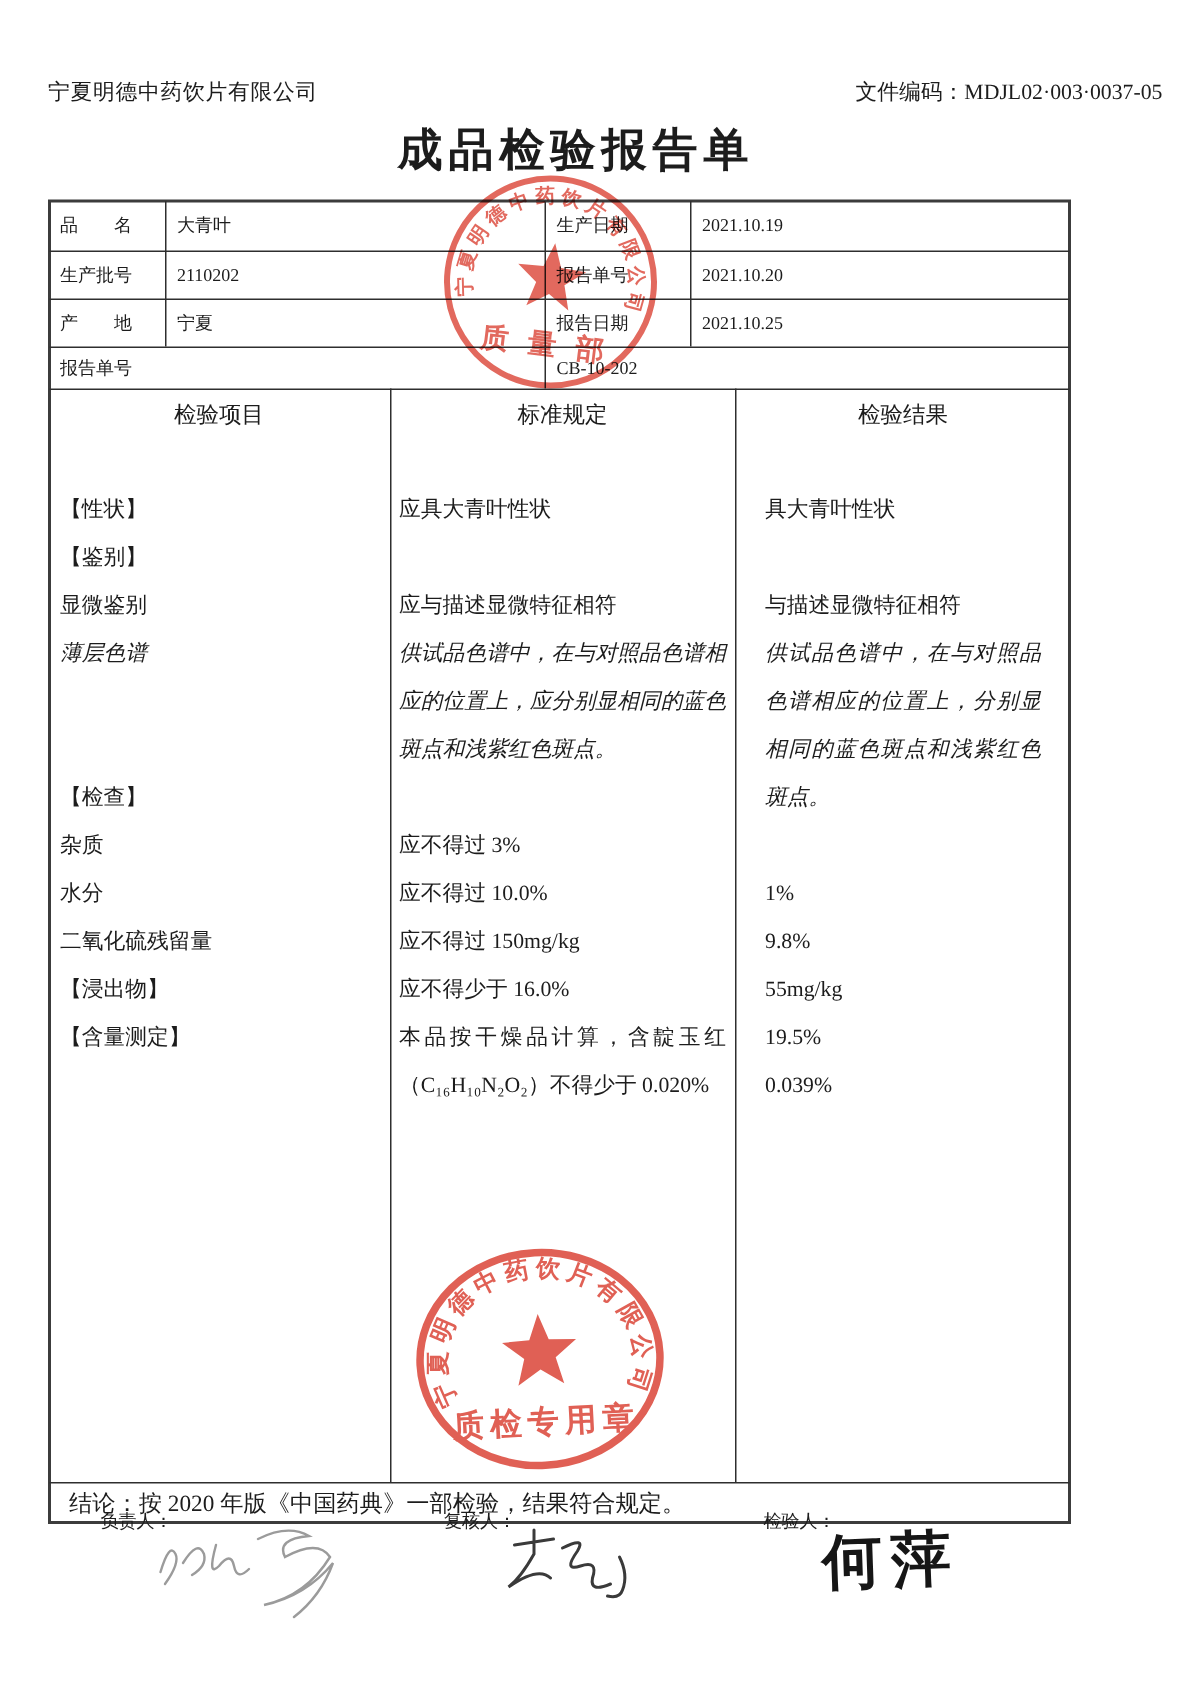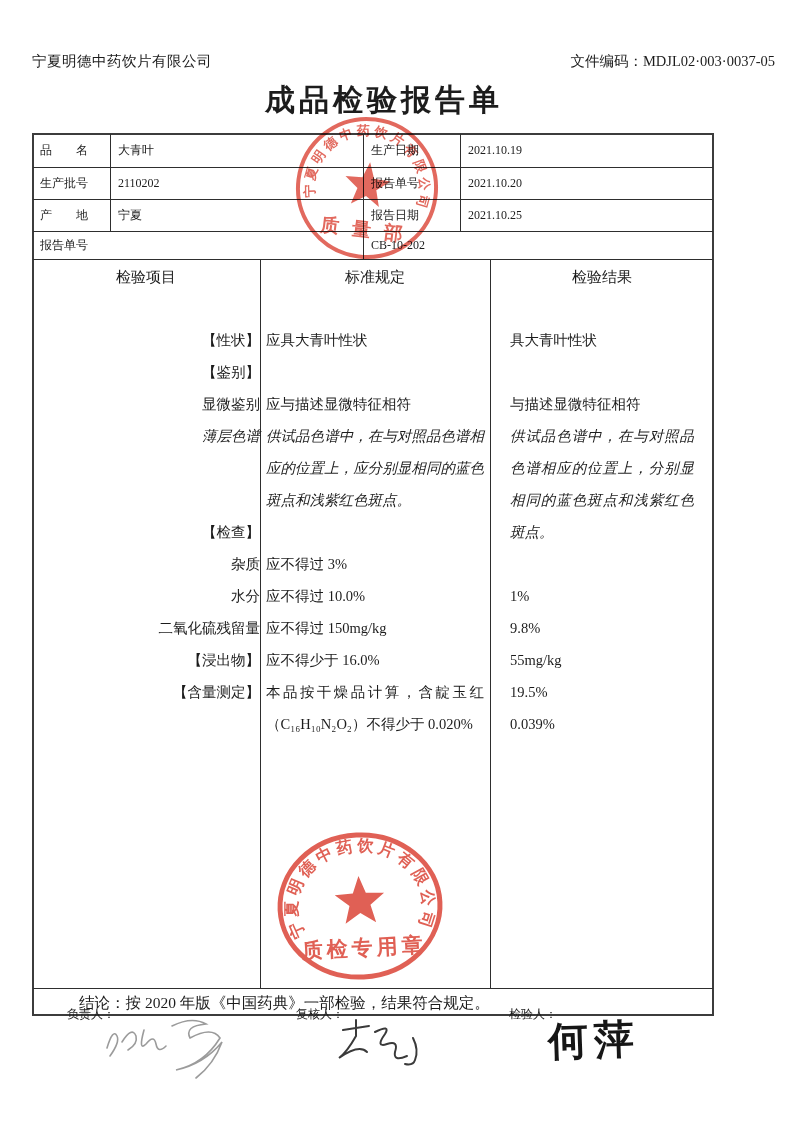--- a/index.html
+++ b/index.html
@@ -16,28 +16,28 @@
   .outer { position:absolute; left:32px; top:133px; width:682px; height:883px;
            border:2px solid #3c3c3c; box-sizing:border-box; }
   .hline { position:absolute; left:33px; width:680px; height:1px; background:#2e2e2e; }
   .vline { position:absolute; width:1px; background:#2e2e2e; }
 
   
   .cell { position:absolute; font-size:12px; white-space:nowrap; }
   .hdr  { position:absolute; top:259px; height:37px; line-height:37px; text-align:center;
           font-size:15px; }
   .bodycol { position:absolute; top:324px; box-sizing:border-box; font-size:14.5px;
-             line-height:32px;text-align:right; }
+             line-height:32px; }
   .bodycol div { min-height:32px; }
   .bodycol div.l2 { min-height:64px; }
   .bodycol div.l3 { min-height:96px;font-style:italic; }
   .just { text-align:justify; }
 
   .conclusion { position:absolute; left:34px; top:989px; width:678px; height:27px;
-                line-height:27px; padding-left:12px; font-size:15.5px; box-sizing:border-box;margin-left:33px; }
+                line-height:27px; padding-left:12px; font-size:15.5px; box-sizing:border-box; }
   .sig-label { position:absolute; top:1003px; height:22px; line-height:22px; font-size:12px;margin-left:32px; }
 
   
   .stamp { position:absolute; mix-blend-mode:multiply; opacity:.85; }
   .sig-svg { position:absolute; }
   .sig-text { position:absolute; left:548px; top:1012px; width:130px; font-size:40px;
               font-weight:700; color:#161616; transform:rotate(-2deg); letter-spacing:6px; }
 </style>
 </head>
 <body>

